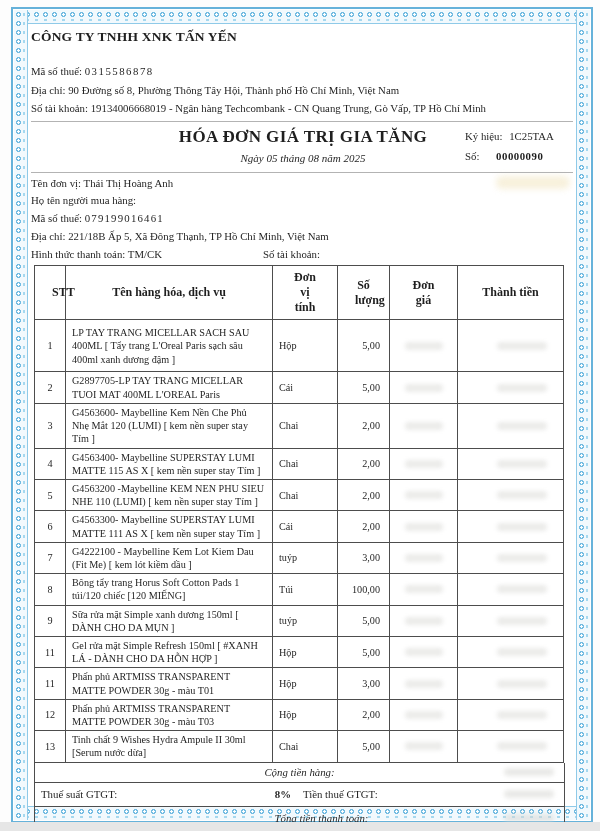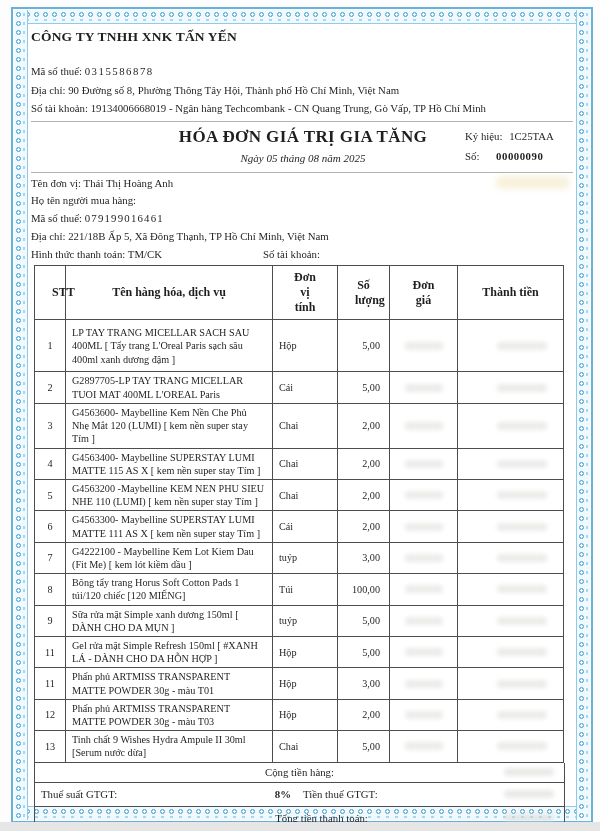--- a/index.html
+++ b/index.html
@@ -62,21 +62,21 @@
   .items tbody tr.tall{height:52px;}
   .td-stt{text-align:center;}
   .td-qty{text-align:right;padding-right:9px !important;}
   .smudge{height:8px;background:#d8d8d4;border-radius:4px;filter:blur(2px);opacity:.5;margin-left:auto;}
   .smudge.price{width:38px;margin-right:8px;}
   .smudge.amount{width:50px;margin-right:10px;}
 
   
   .totals{width:529px;margin-left:3px;border-left:1px solid #4d4d4d;border-right:1px solid #4d4d4d;}
   .t-row{position:relative;border-bottom:1px solid #4d4d4d;font-size:10.8px;display:flex;align-items:center;}
-  .t-row .center-label{position:absolute;left:0;right:0;text-align:center;}
+  .t-row .center-label{position:absolute;left:0;right:0;text-align:center;font-style:italic;}
   .t-row1{height:19px;}
   .t-row2{height:23px;}
   .t-row3{height:22px;}
   .t-row3 .center-label{text-indent:44px;}
   .t-row4{height:21px;}
   .left-label{margin-left:6px;}
   .pct{position:absolute;left:224px;width:32px;text-align:right;font-weight:bold;}
   .vat-amt-label{position:absolute;left:268px;}
   .t-smudge{position:absolute;right:10px;top:50%;margin-top:-4px;width:50px;height:8px;background:#d8d8d4;border-radius:4px;filter:blur(2px);opacity:.55;}
   .words-smudge{position:absolute;left:116px;top:50%;margin-top:-5px;width:292px;height:10px;background:#cfcfcc;border-radius:5px;filter:blur(2px);opacity:.5;}

